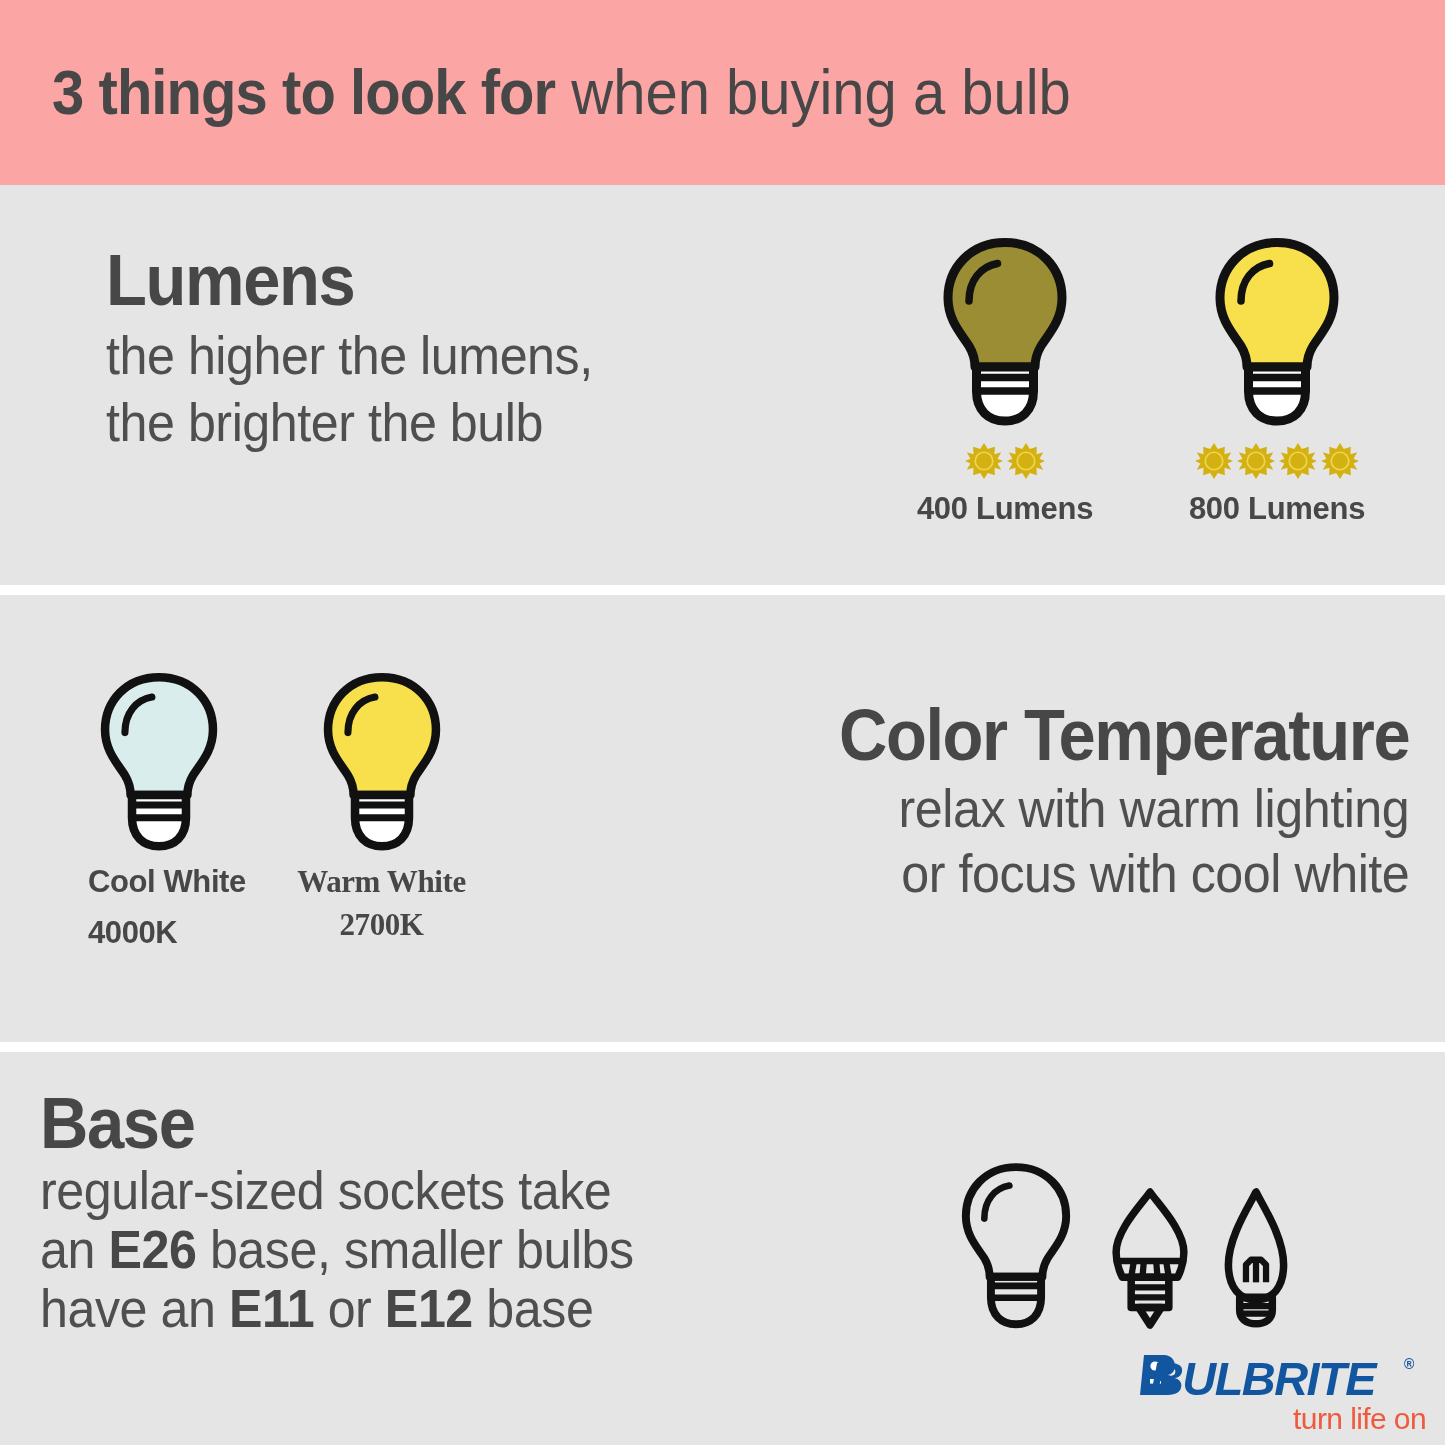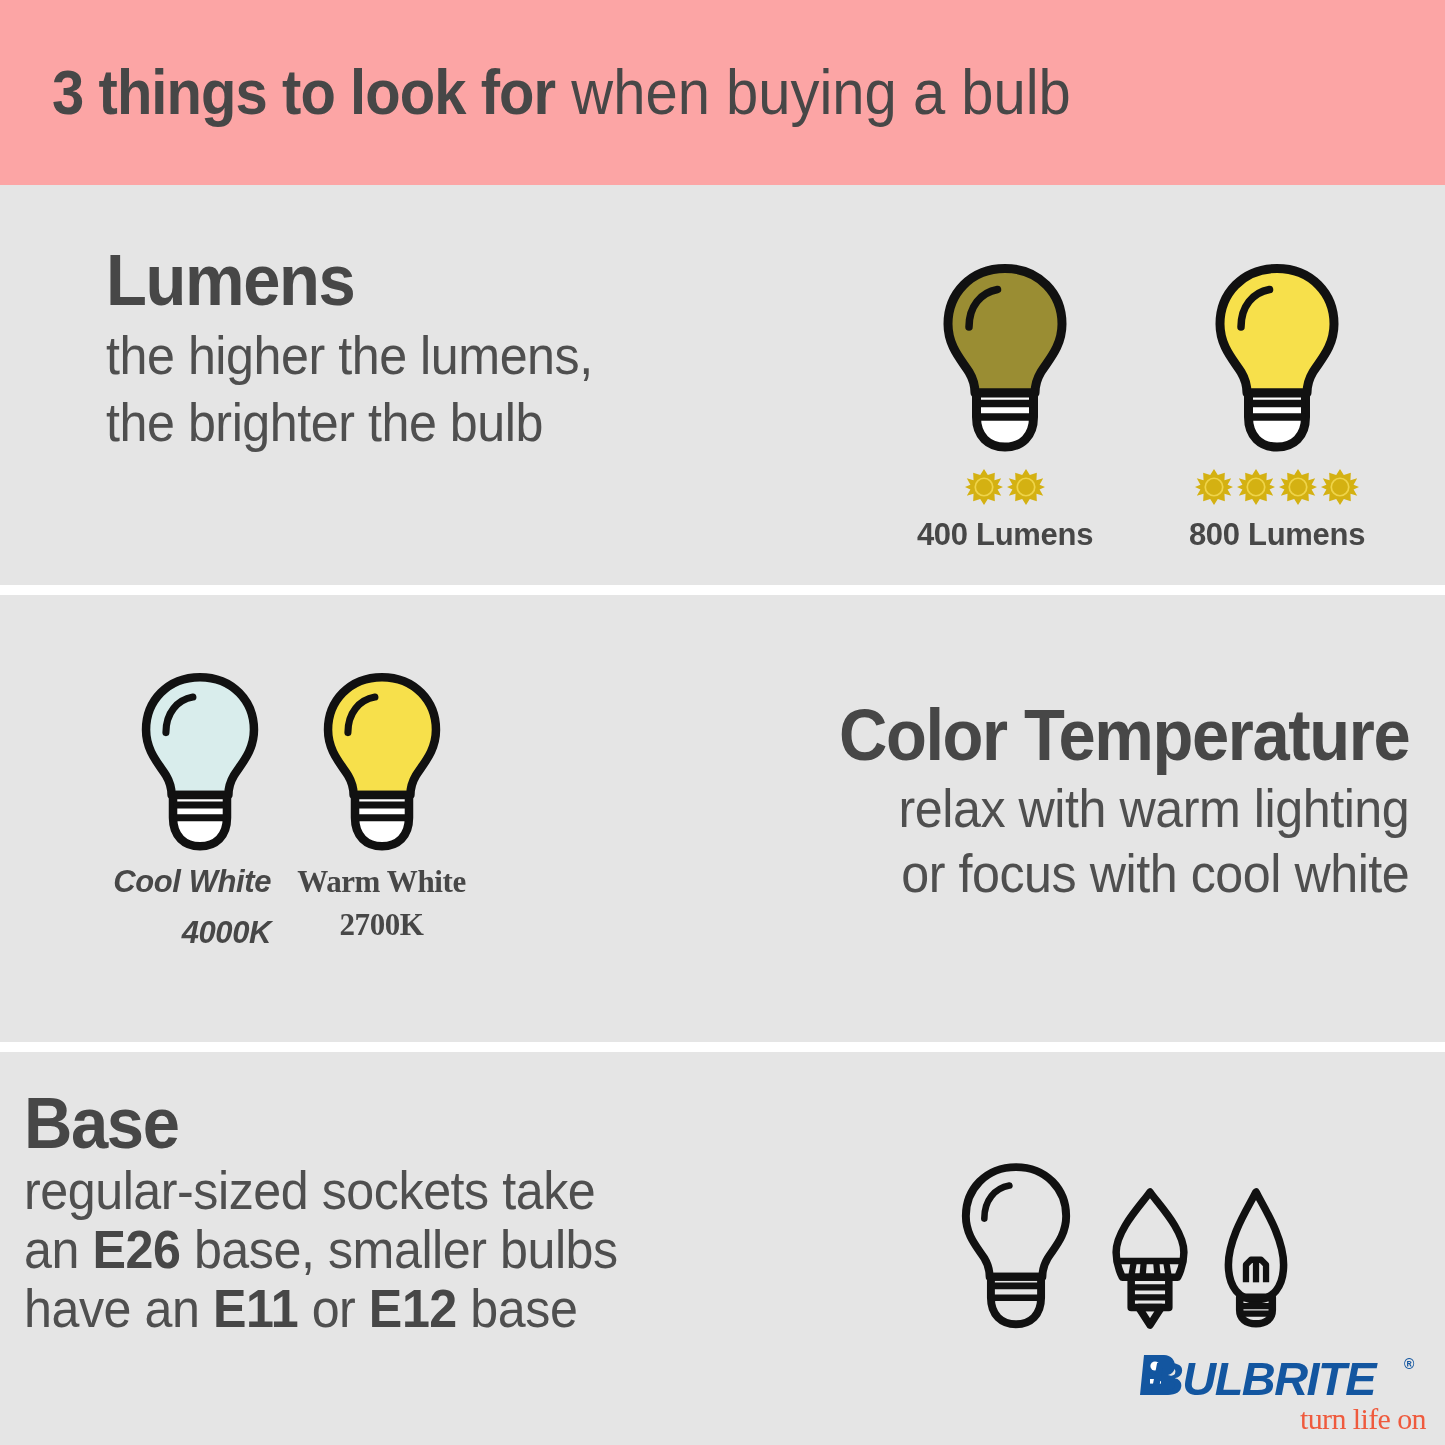--- a/index.html
+++ b/index.html
@@ -61,38 +61,38 @@
   .sect-sub b{font-weight:bold;color:#474747;}
 
   #lumens-text{position:absolute;left:62px;top:245px;transform-origin:left top;margin-left:44px;}
   #lumens-text .sect-title{transform-origin:left top;}
   #lumens-text .sect-sub{transform-origin:left top;margin-top:12px;}
 
   #color-text{position:absolute;right:36px;top:700px;text-align:right;}
   #color-text .sect-title{transform-origin:right top;text-align:right;}
   #color-text .sect-sub{transform-origin:right top;margin-top:10px;text-align:right;}
 
-  #base-text{position:absolute;left:24px;top:1088px;}
+  #base-text{position:absolute;left:40px;top:1088px;}
   #base-text .sect-title{transform-origin:left top;}
   #base-text .sect-sub{transform-origin:left top;margin-top:4px;}
 
   
-  #lumens-icons{position:absolute;left:880px;top:261px;width:530px;height:310px;}
+  #lumens-icons{position:absolute;left:880px;top:235px;width:530px;height:310px;}
   .bulb-col{position:absolute;text-align:center;}
   #col-400{left:0px;top:0px;width:250px;}
   #col-800{left:272px;top:0px;width:250px;}
   .suns{display:flex;justify-content:center;align-items:center;gap:4px;margin-top:6px;height:48px;}
   .lum-label{
     font-weight:bold;font-size:31px;color:#474747;margin-top:6px;
     letter-spacing:-0.3px;white-space:nowrap;
   }
 
   
   #color-icons{position:absolute;left:72px;top:670px;width:420px;height:300px;}
-  #col-cool{position:absolute;left:4px;top:0px;width:195px;text-align:right;font-style:italic;}
+  #col-cool{position:absolute;left:16px;top:0px;width:195px;text-align:left;}
   #col-warm{position:absolute;left:212px;top:0px;width:195px;text-align:center;font-family:Liberation Serif, serif;}
   .ct-label{
     font-weight:bold;font-size:31px;color:#474747;line-height:1.14;
     margin-top:8px;letter-spacing:-0.4px;white-space:nowrap;
   }
 
   
   #base-icons{position:absolute;left:950px;top:1115px;width:370px;height:215px;
     display:flex;align-items:flex-end;justify-content:flex-start;gap:24px;}
 
@@ -104,21 +104,21 @@
     color:#1356a0;letter-spacing:-1.5px;
     transform:scaleX(1.02);transform-origin:left top;
     white-space:nowrap;
   }
   .logo-reg{
     position:absolute;left:266px;top:4px;font-size:14px;color:#1356a0;font-weight:bold;
   }
   .logo-tag{
     position:absolute;right:2px;top:50px;
     font-size:30px;color:#ef5a3d;font-weight:normal;
-    letter-spacing:-0.6px;white-space:nowrap;font-family:Liberation Serif, serif;
+    letter-spacing:-0.6px;white-space:nowrap;
   }
 </style>
 </head>
 <body>
 
 <div class="page">
 
   <div class="header">
     <div class="header-title"><span class="strong">3 things to look for</span><span class="light"> when buying a bulb</span></div>
   </div>

